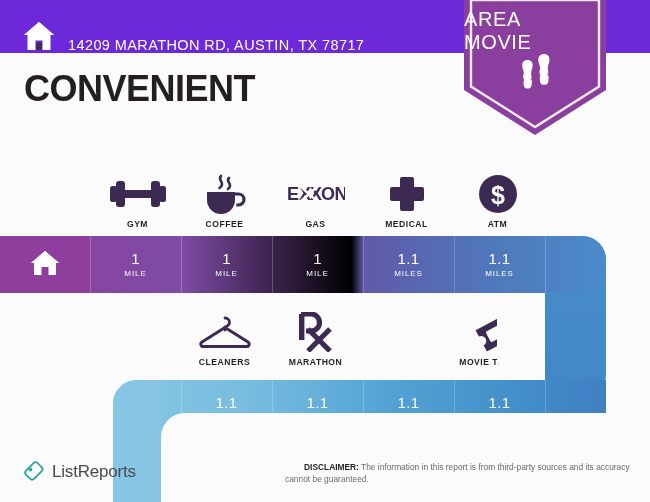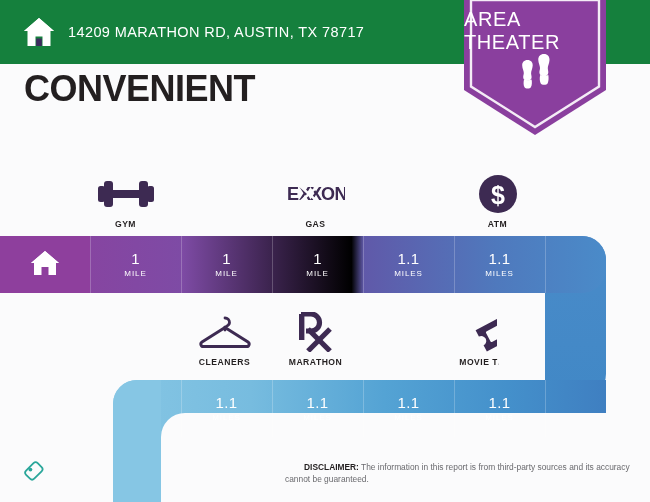--- a/index.html
+++ b/index.html
@@ -7,23 +7,23 @@
     width:650px;height:502px;
     background:#fbfbfc;
     font-family:"Liberation Sans", sans-serif;
     overflow:hidden;
     position:relative;
   }
   #page{position:relative;width:650px;height:502px;overflow:hidden;background:#fbfbfc;}
 
   
   .header-bar{
-    position:absolute;left:0;top:0;width:650px;height:64px;
-    background:#15803d;
-    display:flex;align-items:center;
+    position:absolute;left:0;top:0;width:650px;height:53px;
+    background:#6d28d9;
+    display:flex;align-items:flex-end;
   }
   .home-logo{margin-left:22px;width:34px;height:34px;display:block;}
   .addr{
     margin-left:12px;color:#ffffff;font-size:14.5px;letter-spacing:.4px;
     font-weight:400;white-space:nowrap;
   }
 
   
   .badge{
     position:absolute;left:464px;top:-6px;width:142px;height:141px;
@@ -119,55 +119,74 @@
 
       <g fill="#ffffff">
         <path d="M63.5 66 c3.4 0 5.4 2.4 5.2 5.6 c-.2 3.2 -1.6 5.4 -1.6 7.6 c0 1.6 .5 2.6 .5 4 c0 2.2 -1.7 3.6 -4.2 3.6 c-2.5 0 -4.2 -1.4 -4.2 -3.6 c0 -1.5 .6 -2.5 .6 -4.1 c0 -2.2 -1.5 -4.4 -1.6 -7.5 c-.2 -3.2 1.9 -5.6 5.3 -5.6 Z"></path>
         <path d="M60 85.5 c2.6 1 5.4 1 7.6 0 c.5 2.4 .4 5.6 -.6 7.6 c-1 2 -5.6 2 -6.6 0 c-1 -2 -1 -5.2 -.4 -7.6 Z"></path>
         <path d="M80 60 c3.6 0 5.7 2.6 5.5 6 c-.2 3.4 -1.7 5.8 -1.7 8.1 c0 1.7 .5 2.8 .5 4.3 c0 2.4 -1.8 3.8 -4.4 3.8 c-2.7 0 -4.5 -1.5 -4.5 -3.8 c0 -1.6 .6 -2.7 .6 -4.4 c0 -2.3 -1.6 -4.7 -1.7 -8 c-.2 -3.4 2 -6 5.7 -6 Z"></path>
         <path d="M76.2 81 c2.8 1.1 5.8 1.1 8.1 0 c.5 2.6 .4 6 -.6 8.2 c-1.1 2.1 -6 2.1 -7.1 0 c-1 -2.2 -1.1 -5.6 -.4 -8.2 Z"></path>
       </g>
     </svg>
     <div class="badge-text">
       <div>AREA</div>
-      <div>THEATER</div>
+      <div>MOVIE</div>
     </div>
   </div>
 
   <div class="title">CONVENIENT</div>
 
   <div class="icon-row row1">
 
-    <div class="icon-cell" style="left:80px">
+    <div class="icon-cell" style="left:92px">
       <span class="icon-glyph">
         <svg width="56" height="34" viewBox="0 0 56 34">
           <rect x="0" y="9" width="7" height="16" rx="2.5" fill="#3d2a52"></rect>
           <rect x="6" y="4" width="9" height="26" rx="3" fill="#3d2a52"></rect>
           <rect x="41" y="4" width="9" height="26" rx="3" fill="#3d2a52"></rect>
           <rect x="49" y="9" width="7" height="16" rx="2.5" fill="#3d2a52"></rect>
           <rect x="14" y="13" width="28" height="8" fill="#3d2a52"></rect>
         </svg>
       </span>
       <span class="icon-label">GYM</span>
     </div>
 
+    <div class="icon-cell" style="left:179px">
+      <span class="icon-glyph">
+        <svg width="44" height="40" viewBox="0 0 44 40">
+          <path d="M18 2 c-3 3 1 5 1 8 c0 2 -1 3 -2.5 4" fill="none" stroke="#3d2a52" stroke-width="2.6" stroke-linecap="round"></path>
+          <path d="M26 4 c-3 3 1 4.5 1 7.5 c0 1.6 -.8 2.6 -2 3.5" fill="none" stroke="#3d2a52" stroke-width="2.6" stroke-linecap="round"></path>
+          <path d="M4 18 h28 v8 a14 14 0 0 1 -28 0 Z" fill="#3d2a52"></path>
+          <path d="M32 20 h3.5 a5.5 5.5 0 0 1 0 11 h-2.2" fill="none" stroke="#3d2a52" stroke-width="3.2"></path>
+        </svg>
+      </span>
+      <span class="icon-label">COFFEE</span>
+    </div>
 
     <div class="icon-cell" style="left:270px">
       <span class="icon-glyph">
         <svg width="58" height="22" viewBox="0 0 58 22">
           <text x="0" y="17" font-family="Liberation Sans, sans-serif" font-size="18" font-weight="bold" fill="#3d2a52" letter-spacing="-.5">E</text>
           <text x="12" y="17" font-family="Liberation Sans, sans-serif" font-size="18" font-weight="bold" fill="#3d2a52" letter-spacing="-1">XX</text>
           <text x="34" y="17" font-family="Liberation Sans, sans-serif" font-size="18" font-weight="bold" fill="#3d2a52" letter-spacing="-.5">ON</text>
           <path d="M13 3 L31 19" stroke="#fbfbfc" stroke-width="2.4"></path>
           <path d="M31 3 L13 19" stroke="#fbfbfc" stroke-width="2.4"></path>
         </svg>
       </span>
       <span class="icon-label">GAS</span>
     </div>
 
+    <div class="icon-cell" style="left:361px">
+      <span class="icon-glyph">
+        <svg width="36" height="36" viewBox="0 0 36 36">
+          <path d="M13 1 h10 a2 2 0 0 1 2 2 v8 h8 a2 2 0 0 1 2 2 v10 a2 2 0 0 1 -2 2 h-8 v8 a2 2 0 0 1 -2 2 h-10 a2 2 0 0 1 -2 -2 v-8 h-8 a2 2 0 0 1 -2 -2 v-10 a2 2 0 0 1 2 -2 h8 v-8 a2 2 0 0 1 2 -2 Z" fill="#3d2a52"></path>
+        </svg>
+      </span>
+      <span class="icon-label">MEDICAL</span>
+    </div>
 
     <div class="icon-cell" style="left:452px">
       <span class="icon-glyph">
         <svg width="38" height="38" viewBox="0 0 38 38">
           <circle cx="19" cy="19" r="19" fill="#3d2a52"></circle>
           <text x="19" y="28.5" text-anchor="middle" font-family="Liberation Sans, sans-serif" font-size="25" font-weight="bold" fill="#ffffff">$</text>
         </svg>
       </span>
       <span class="icon-label">ATM</span>
     </div>
@@ -313,17 +332,18 @@
     <div class="cell-divider" style="left:545px;top:144px;"></div>
   </div>
 
   <div class="footer-logo">
     <span>
       <svg width="22" height="22" viewBox="0 0 22 22">
         <path d="M11.5 2.2 a3 3 0 0 1 4.2 0 l3.9 3.9 a3 3 0 0 1 0 4.2 l-7.4 7.4 a3 3 0 0 1 -4.2 0 l-3.9 -3.9 a3 3 0 0 1 0 -4.2 Z" fill="none" stroke="#2aa69a" stroke-width="1.8"></path>
         <circle cx="8.4" cy="8.6" r="1.9" fill="#2aa69a"></circle>
       </svg>
     </span>
+    <span class="lr-text">ListReports</span>
   </div>
 
   <div class="disclaimer"><b>DISCLAIMER:</b><span> The information in this report is from third-party sources and its accuracy cannot be guaranteed.</span></div>
 
 </div>
 
 </body></html>

